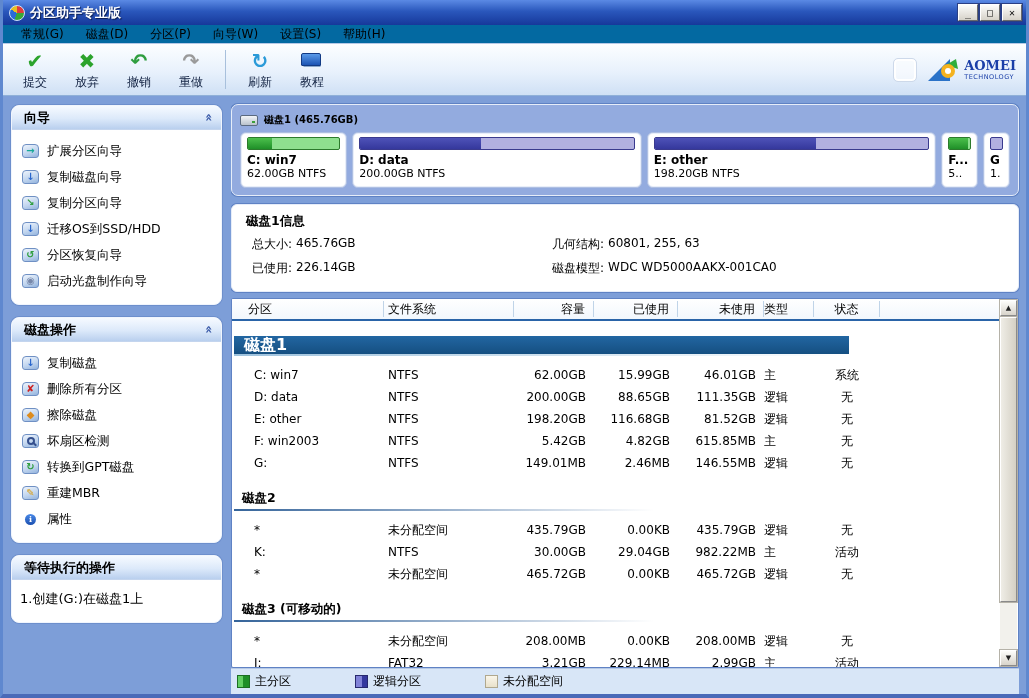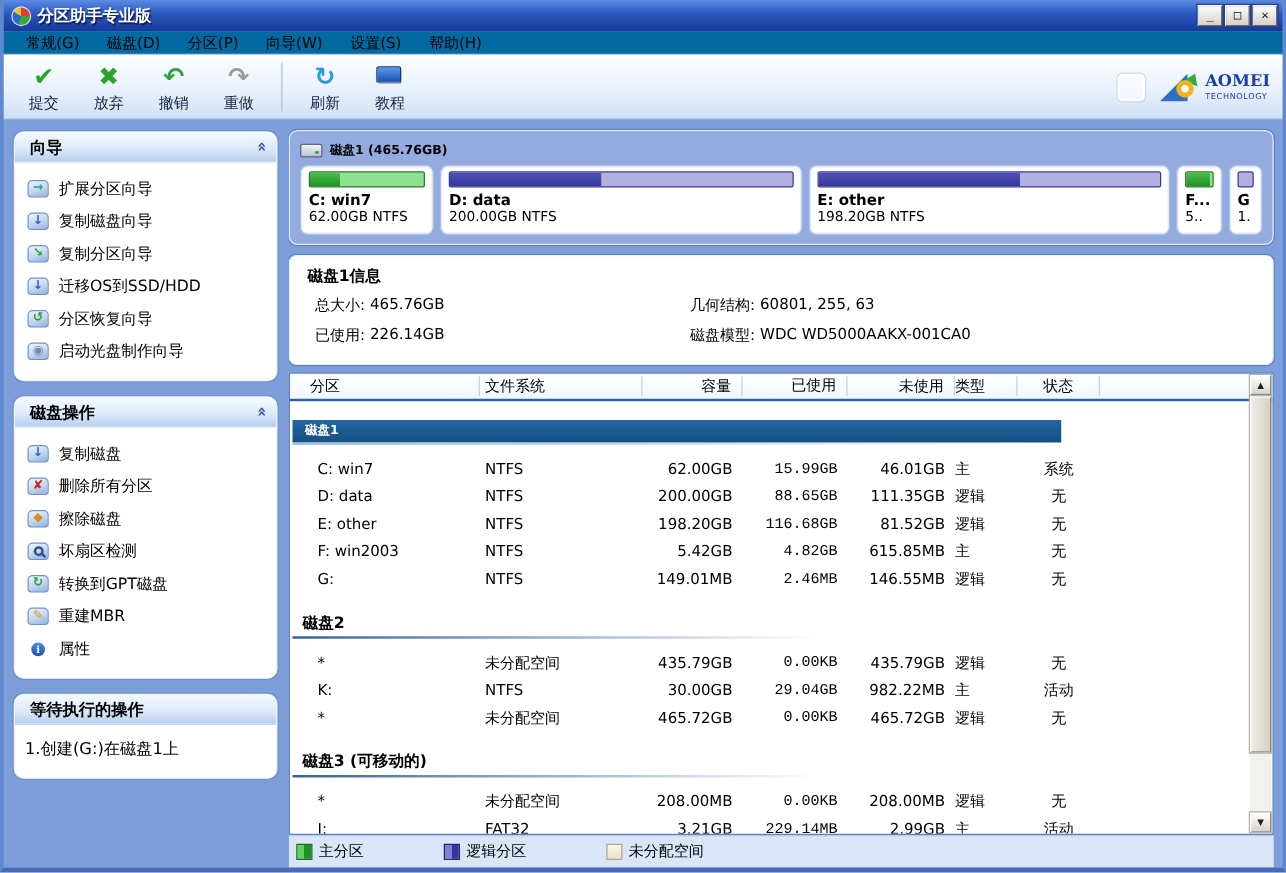--- a/index.html
+++ b/index.html
@@ -111,27 +111,27 @@
   .info-grid { display:grid; grid-template-columns:300px 1fr; row-gap:7px; font-size:12px; color:#000; padding-left:6px; }
   .if { display:flex; gap:4px; }
 
   .table-panel { flex:1; background:#fff; border-radius:2px; border:1px solid #5f82c4; position:relative; overflow:hidden; }
   .thead { height:22px; display:flex; align-items:center; border-bottom:2px solid #2a64a8;
     background:linear-gradient(180deg,#ffffff,#f2f7fd); font-size:12px; color:#000; }
   .hc { border-right:1px solid #c0d4e8; height:16px; line-height:16px; }
   .c1 { width:152px; padding-left:16px; text-align:left; }
   .c2 { width:130px; padding-left:4px; text-align:left; }
   .c3 { width:80px;  padding-right:8px; text-align:right; }
-  .c4 { width:84px;  padding-right:8px; text-align:right;font-family:Liberation Mono, monospace; }
+  .c4 { width:84px;  padding-right:8px; text-align:right; }
   .c5 { width:86px;  padding-right:8px; text-align:right; }
   .c6 { width:50px;  text-align:left; }
   .c7 { width:66px;  text-align:center; }
   .tbody { position:absolute; top:24px; bottom:0; left:0; right:18px; overflow:hidden; }
   .disk-band { margin:13px 0 0 2px; width:615px; height:18px; background:linear-gradient(180deg,#2266a2,#154f81);
-    color:#fff; font-weight:bold; font-size:10px; line-height:18px; padding-left:10px; }
+    color:#fff; font-weight:bold; font-size:16px; line-height:18px; padding-left:10px; }
   .g-underline { height:2px; width:615px; margin-left:2px;
     background:linear-gradient(90deg,#9ec2dd,rgba(255,255,255,0)); }
   .group-hd { margin:16px 14px 0 10px; font-weight:bold; font-size:12.5px; color:#000; }
   .group-line { height:2px; width:420px; margin:2px 0 0 2px;
     background:linear-gradient(90deg,#35649a,rgba(255,255,255,0)); }
   .trow { display:flex; align-items:center; height:22px; font-size:12px; color:#000; }
   .rows { margin-top:8px; }
   .trow .c1 { padding-left:22px; }
 
   

